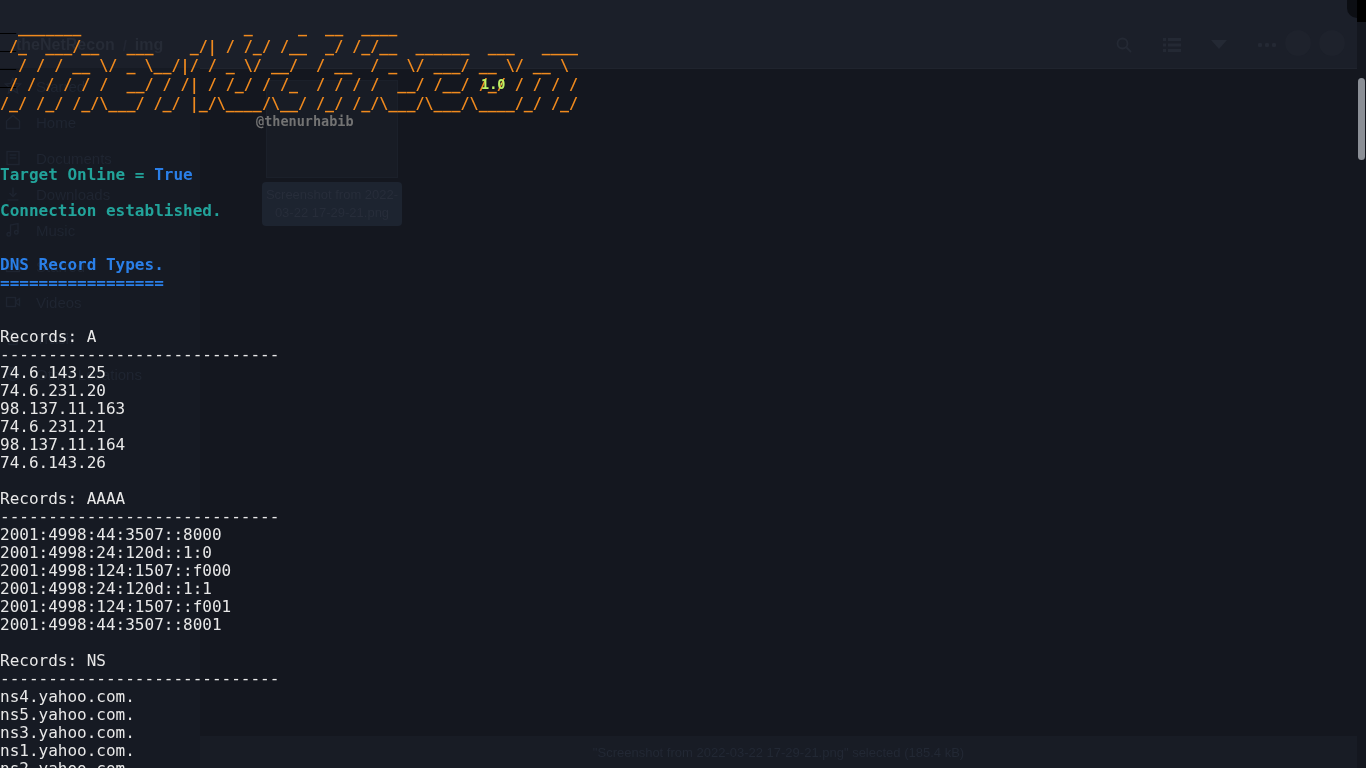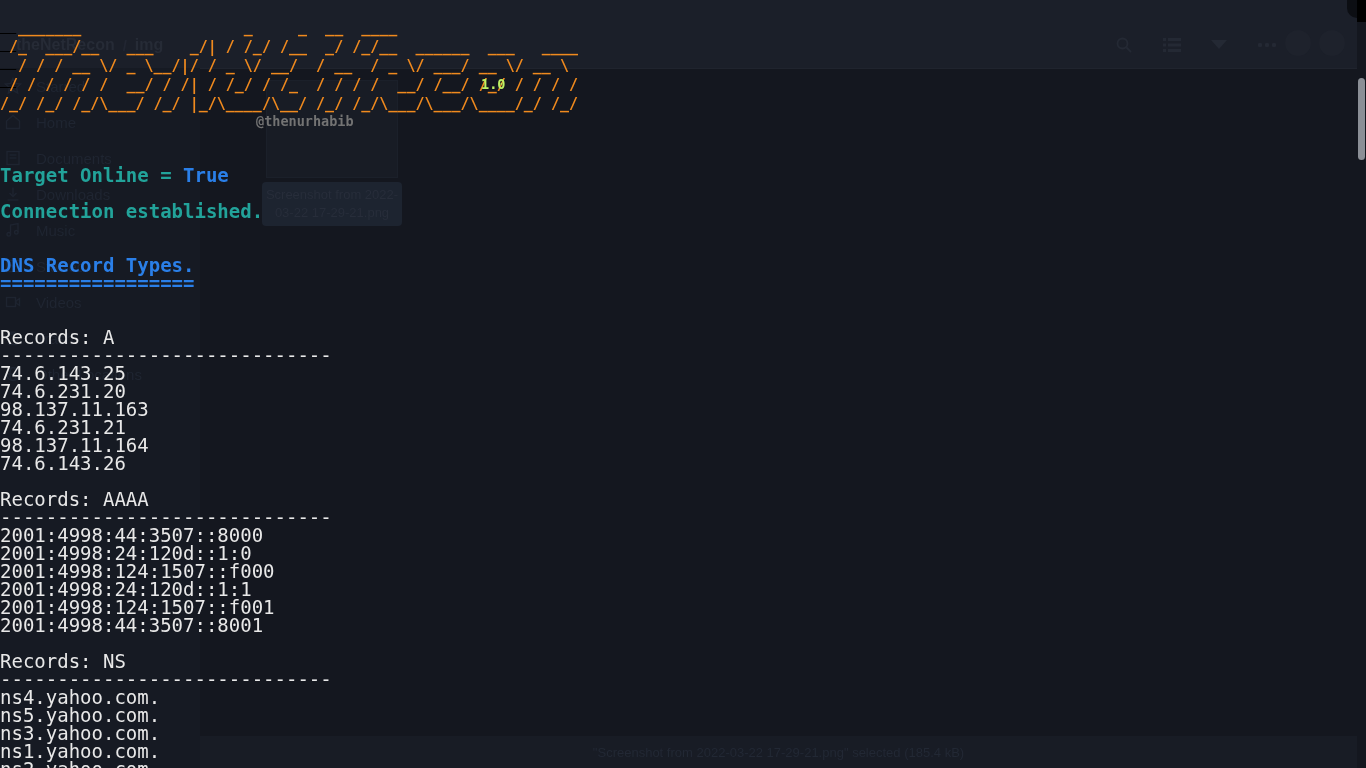--- a/index.html
+++ b/index.html
@@ -180,21 +180,21 @@
   #handle {
     position: absolute;
     left: 256px; top: 112px;
     color: #737373;
     font-weight: bold;
     font-size: 13.5px;
   }
   .tline {
     position: absolute;
     left: 0;
-    font-size: 19px;
+    font-size: 16px;
     line-height: 18px;
     white-space: pre;
   }
   .c-cyan  { color: #22a39a; font-weight: bold; }
   .c-blue  { color: #2a7fe8; font-weight: bold; }
   .c-white { color: #e8e8e8; }
 </style>
 </head>
 <body>
 

